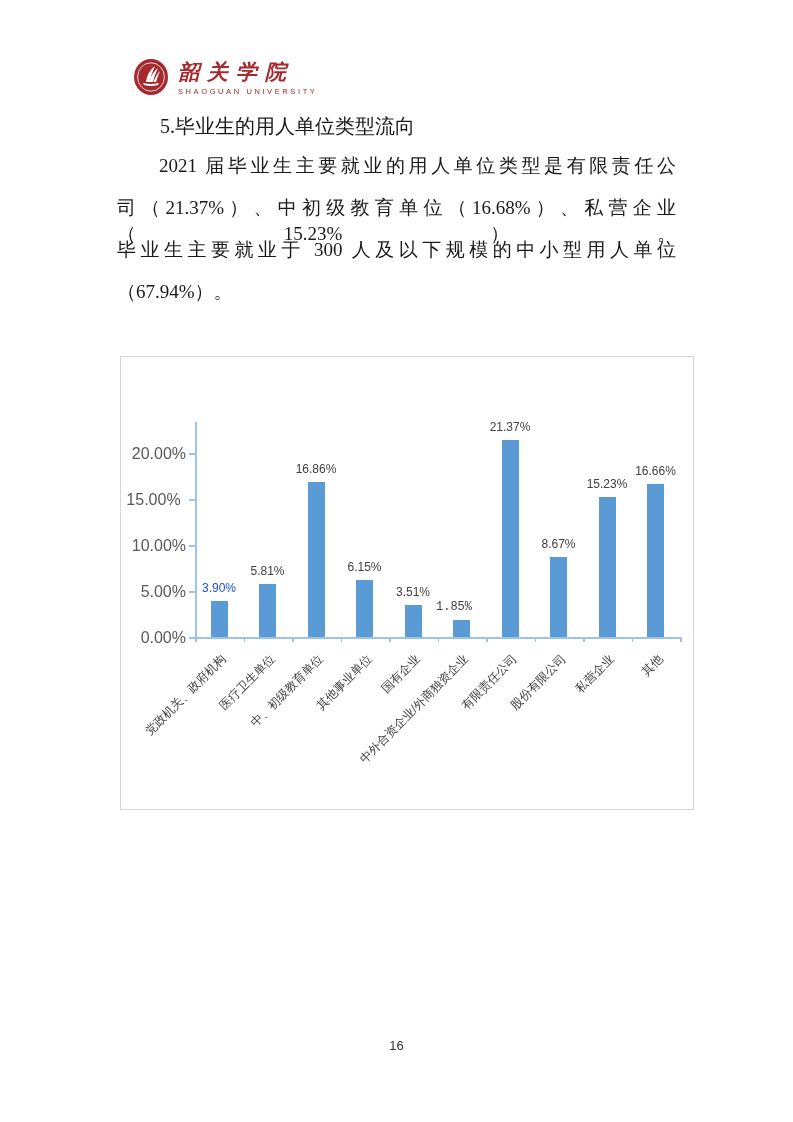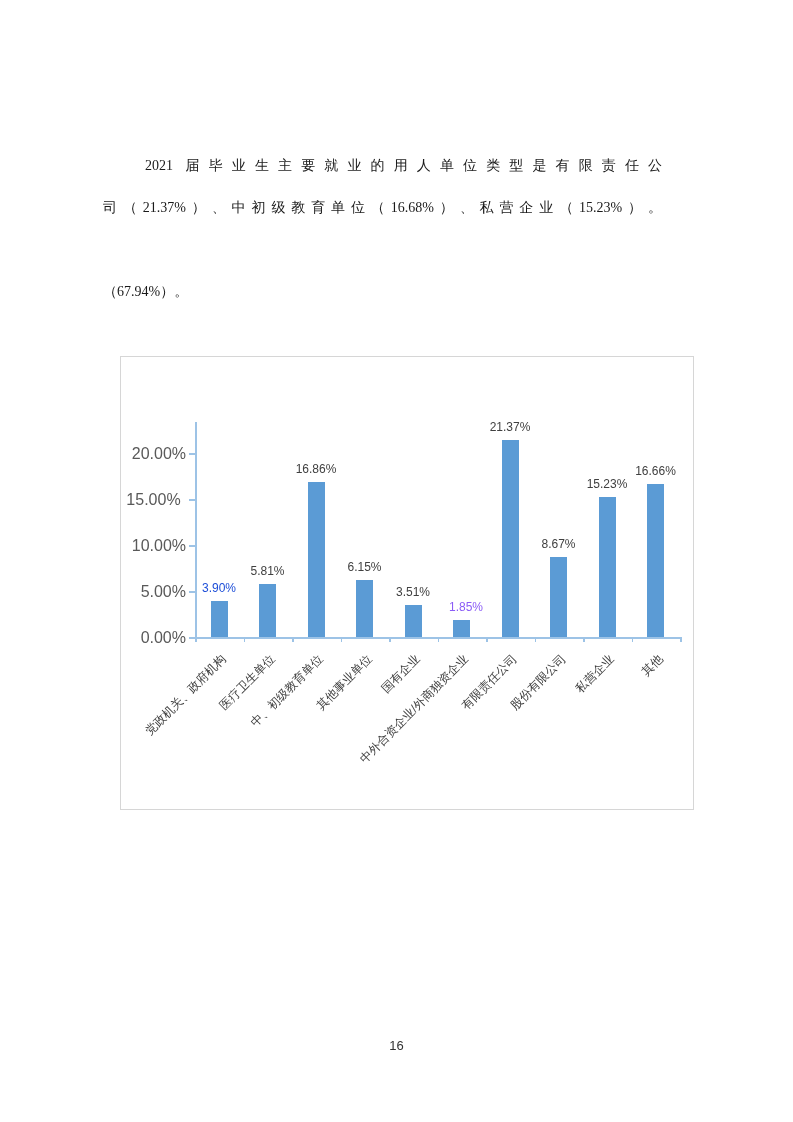--- a/index.html
+++ b/index.html
@@ -27,22 +27,22 @@
     font-family: "Liberation Sans", "DejaVu Sans", sans-serif;
     font-size: 7.5px; letter-spacing: 2.6px; margin-top: 3px; white-space: nowrap;
   }
 
   
   .heading {
     position: absolute; left: 160px; top: 113px; width: 520px;
     font-size: 20px; line-height: 26px; white-space: nowrap;
   }
   .para-line {
-    position: absolute; left: 103px; width: 559px;
-    font-size: 14px; line-height: 26px;
+    position: absolute; left: 117px; width: 559px;
+    font-size: 19px; line-height: 26px;
   }
   .just { text-align: justify; text-align-last: justify; }
   .pl-0 { top: 153px; text-indent: 42px; }
   .pl-1 { top: 195px; }
   .pl-2 { top: 237px; }
   .pl-3 { top: 279px; }
 
   
   .chart-box {
     position: absolute; left: 120px; top: 356px;
@@ -81,24 +81,40 @@
     position: absolute; left: 0; top: 1038px; width: 793px;
     text-align: center; font-size: 13px; color: #333;
     font-family: "Liberation Sans", "DejaVu Sans", sans-serif;
   }
 </style>
 </head>
 <body>
 
 <div class="page">
 
+  <div class="logo-wrap">
+    <svg class="seal" viewBox="0 0 36 38" aria-hidden="true">
+      <ellipse cx="18" cy="19" rx="17" ry="18" fill="#A6292E"></ellipse>
+      <ellipse cx="18" cy="19" rx="13.4" ry="14.2" fill="none" stroke="#ffffff" stroke-width="0.8"></ellipse>
+      <path d="M10 25 Q18 27 26 25 L25 27 Q18 29 11 27 Z" fill="#ffffff"></path>
+      <path d="M13 24 Q14 14 22 8 Q18 16 17 24 Z" fill="#ffffff"></path>
+      <path d="M16.5 24 Q19 14 25 10 Q21.5 17 20 24 Z" fill="#ffffff"></path>
+      <path d="M20.5 24 Q23.5 16 27 13 Q24.5 19 23 24 Z" fill="#ffffff"></path>
+    </svg>
+    <div class="logo-text" style="color:#A6292E">
+      <div class="logo-cn">韶关学院</div>
+      <div class="logo-en">SHAOGUAN UNIVERSITY</div>
+    </div>
+  </div>
 
+  <div class="heading">5.毕业生的用人单位类型流向</div>
 
   <div class="para-line pl-0 just">2021 届毕业生主要就业的用人单位类型是有限责任公</div>
   <div class="para-line pl-1 just">司（21.37%）、中初级教育单位（16.68%）、私营企业（15.23%）。</div>
+  <div class="para-line pl-2 just">毕业生主要就业于 300 人及以下规模的中小型用人单位</div>
   <div class="para-line pl-3">（67.94%）。</div>
 
   <div class="chart-box">
     <div class="chart-plot">
         <div class="axis-line" style="left: 74px; top: 65px; width: 1.5px; height: 216px; background: rgb(157, 195, 230);"></div>
         <div class="axis-line" style="left: 74px; top: 280px; width: 486px; height: 1.5px; background: rgb(157, 195, 230);"></div>
         <div class="axis-line" style="left: 68px; top: 280px; width: 6px; height: 1.5px; background: rgb(157, 195, 230);"></div>
         <div class="ytick-label" style="left: 0px; top: 272px; width: 65px; color: rgb(89, 89, 89);">0.00%</div>
         <div class="axis-line" style="left: 68px; top: 234px; width: 6px; height: 1.5px; background: rgb(157, 195, 230);"></div>
         <div class="ytick-label" style="left: 0px; top: 226px; width: 65px; color: rgb(89, 89, 89);">5.00%</div>
@@ -128,21 +144,21 @@
         <div class="bar" style="left: 186.5px; top: 124.888px; width: 17px; height: 155.112px; background: rgb(91, 155, 213);"></div>
         <div class="val-label" style="left: 160px; top: 104.888px; width: 70px; color: rgb(64, 64, 64);">16.86%</div>
         <span class="x-label" style="right: 378px; top: 294px; color: rgb(64, 64, 64);">中、初级教育单位</span>
         <div class="bar" style="left: 235px; top: 223.42px; width: 17px; height: 56.58px; background: rgb(91, 155, 213);"></div>
         <div class="val-label" style="left: 208.5px; top: 203.42px; width: 70px; color: rgb(64, 64, 64); text-align: center;">6.15%</div>
         <span class="x-label" style="right: 329.5px; top: 294px; color: rgb(64, 64, 64);">其他事业单位</span>
         <div class="bar" style="left: 283.5px; top: 247.708px; width: 17px; height: 32.292px; background: rgb(91, 155, 213);"></div>
         <div class="val-label" style="left: 257px; top: 227.708px; width: 70px; color: rgb(64, 64, 64);">3.51%</div>
         <span class="x-label" style="right: 281px; top: 294px; color: rgb(64, 64, 64);">国有企业</span>
         <div class="bar" style="left: 332px; top: 262.98px; width: 17px; height: 17.02px; background: rgb(91, 155, 213);"></div>
-        <div class="val-label" style="left: 310px; top: 242.98px; width: 70px; color: #8b5cf6;">1.85%</div>
+        <div class="val-label" style="left: 298px; top: 242.98px; width: 70px; color: #404040; font-family: Liberation Mono, monospace;">1.85%</div>
         <span class="x-label" style="right: 232.5px; top: 294px; color: rgb(64, 64, 64);">中外合资企业/外商独资企业</span>
         <div class="bar" style="left: 380.5px; top: 83.396px; width: 17px; height: 196.604px; background: rgb(91, 155, 213);"></div>
         <div class="val-label" style="left: 354px; top: 63.396px; width: 70px; color: rgb(64, 64, 64);">21.37%</div>
         <span class="x-label" style="right: 184px; top: 294px; color: rgb(64, 64, 64);">有限责任公司</span>
         <div class="bar" style="left: 429px; top: 200.236px; width: 17px; height: 79.764px; background: rgb(91, 155, 213);"></div>
         <div class="val-label" style="left: 402.5px; top: 180.236px; width: 70px; color: rgb(64, 64, 64);">8.67%</div>
         <span class="x-label" style="right: 135.5px; top: 294px; color: rgb(64, 64, 64);">股份有限公司</span>
         <div class="bar" style="left: 477.5px; top: 139.884px; width: 17px; height: 140.116px; background: rgb(91, 155, 213);"></div>
         <div class="val-label" style="left: 451px; top: 119.884px; width: 70px; color: rgb(64, 64, 64);">15.23%</div>
         <span class="x-label" style="right: 87px; top: 294px; color: rgb(64, 64, 64);">私营企业</span>

